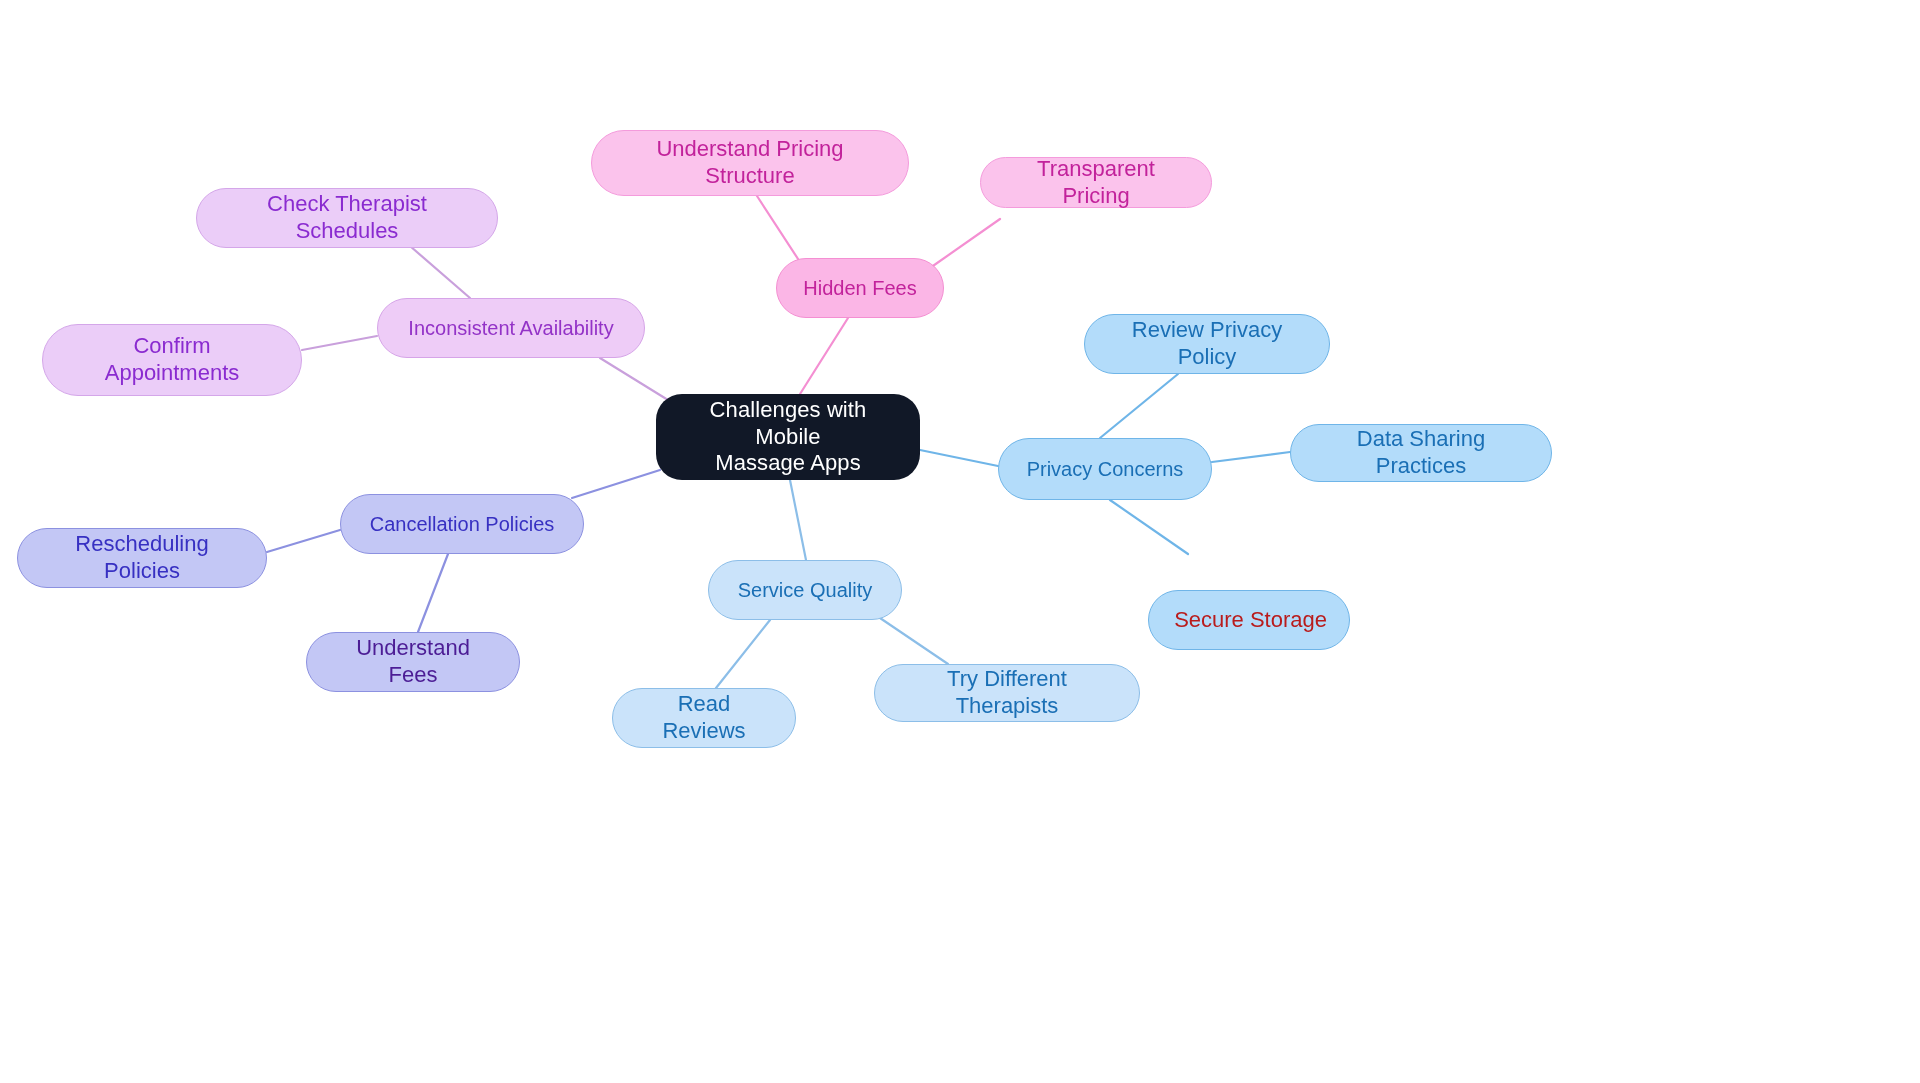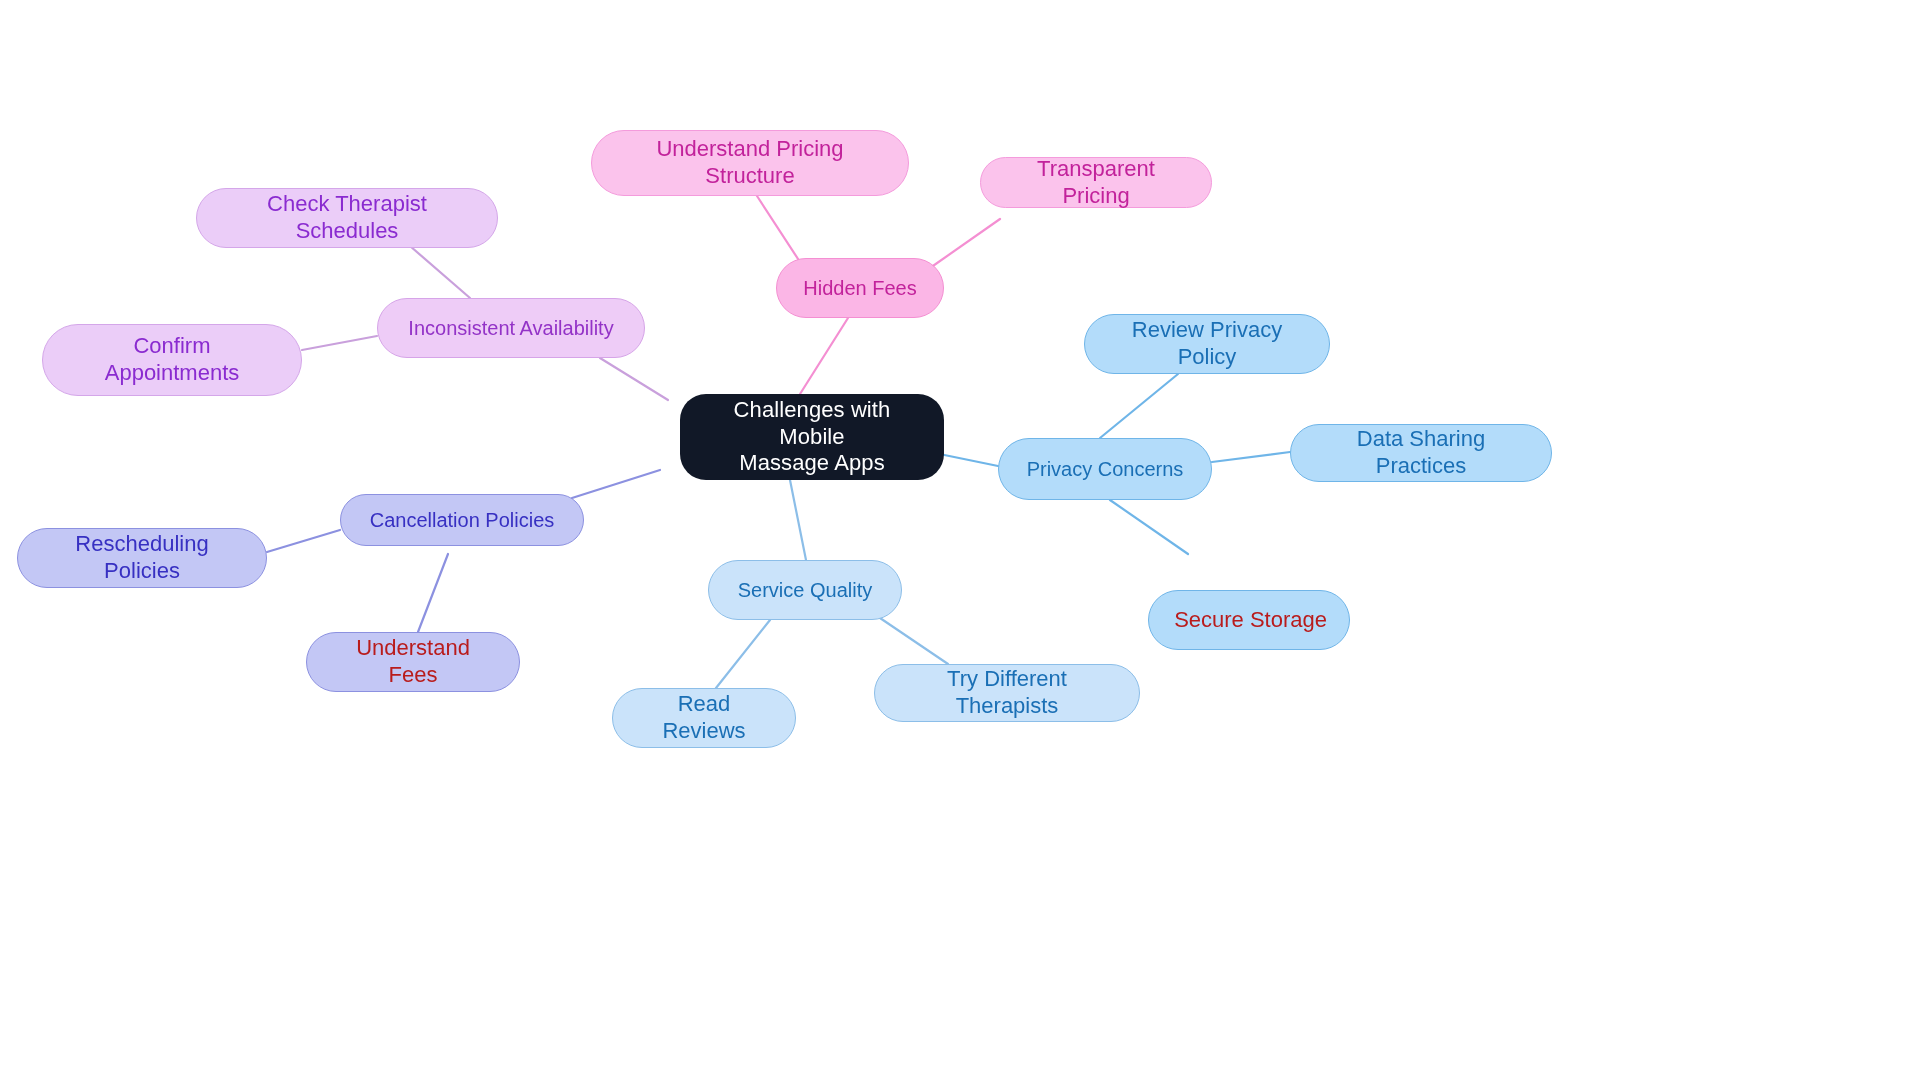--- a/index.html
+++ b/index.html
@@ -61,32 +61,32 @@
       <line x1="1212" y1="462" x2="1290" y2="452" stroke="#6FB5E8" stroke-width="2.2" stroke-linecap="round"></line>
       <line x1="1110" y1="500" x2="1188" y2="554" stroke="#6FB5E8" stroke-width="2.2" stroke-linecap="round"></line>
       <line x1="790" y1="480" x2="806" y2="560" stroke="#8CBEE8" stroke-width="2.2" stroke-linecap="round"></line>
       <line x1="770" y1="620" x2="716" y2="688" stroke="#8CBEE8" stroke-width="2.2" stroke-linecap="round"></line>
       <line x1="880" y1="618" x2="948" y2="664" stroke="#8CBEE8" stroke-width="2.2" stroke-linecap="round"></line>
       <line x1="660" y1="470" x2="572" y2="498" stroke="#8C91E0" stroke-width="2.2" stroke-linecap="round"></line>
       <line x1="340" y1="530" x2="267" y2="552" stroke="#8C91E0" stroke-width="2.2" stroke-linecap="round"></line>
       <line x1="448" y1="554" x2="418" y2="632" stroke="#8C91E0" stroke-width="2.2" stroke-linecap="round"></line>
     </svg>
   <div id="nodes">
-      <div class="node root" style="left: 656px; top: 394px; width: 264px; height: 86px; background: rgb(17, 24, 39); border-color: rgb(17, 24, 39); color: rgb(255, 255, 255); margin-left: 24px;"><span>Challenges with Mobile
+      <div class="node root" style="left: 656px; top: 394px; width: 264px; height: 86px; background: rgb(17, 24, 39); border-color: rgb(17, 24, 39); color: rgb(255, 255, 255);"><span>Challenges with Mobile
 Massage Apps</span></div>
       <div class="node branch" style="left: 776px; top: 258px; width: 168px; height: 60px; background: rgb(251, 182, 230); border-color: rgb(244, 143, 210); color: rgb(194, 34, 155);"><span>Hidden Fees</span></div>
       <div class="node leaf" style="left: 591px; top: 130px; width: 318px; height: 66px; background: rgb(251, 195, 236); border-color: rgb(244, 155, 220); color: rgb(194, 34, 155);"><span>Understand Pricing Structure</span></div>
       <div class="node leaf" style="left: 980px; top: 157px; width: 232px; height: 51px; background: rgb(251, 195, 236); border-color: rgb(244, 155, 220); color: rgb(194, 34, 155);"><span>Transparent Pricing</span></div>
       <div class="node branch" style="left: 377px; top: 298px; width: 268px; height: 60px; background: rgb(238, 204, 247); border-color: rgb(214, 164, 232); color: rgb(147, 51, 199);"><span>Inconsistent Availability</span></div>
       <div class="node leaf" style="left: 196px; top: 188px; width: 302px; height: 60px; background: rgb(235, 205, 248); border-color: rgb(212, 166, 233); color: rgb(138, 43, 208);"><span>Check Therapist Schedules</span></div>
       <div class="node leaf" style="left: 42px; top: 324px; width: 260px; height: 72px; background: rgb(235, 205, 248); border-color: rgb(212, 166, 233); color: rgb(138, 43, 208);"><span>Confirm Appointments</span></div>
       <div class="node branch" style="left: 998px; top: 438px; width: 214px; height: 62px; background: rgb(179, 220, 250); border-color: rgb(111, 181, 232); color: rgb(26, 111, 181);"><span>Privacy Concerns</span></div>
       <div class="node leaf" style="left: 1084px; top: 314px; width: 246px; height: 60px; background: rgb(179, 220, 250); border-color: rgb(111, 181, 232); color: rgb(26, 111, 181);"><span>Review Privacy Policy</span></div>
       <div class="node leaf" style="left: 1290px; top: 424px; width: 262px; height: 58px; background: rgb(179, 220, 250); border-color: rgb(111, 181, 232); color: rgb(26, 111, 181);"><span>Data Sharing Practices</span></div>
       <div class="node leaf" style="left: 1148px; top: 554px; width: 202px; height: 60px; background: rgb(179, 220, 250); border-color: rgb(111, 181, 232); color: #b91c1c; margin-top: 36px;"><span>Secure Storage</span></div>
       <div class="node branch" style="left: 708px; top: 560px; width: 194px; height: 60px; background: rgb(202, 227, 250); border-color: rgb(140, 190, 232); color: rgb(26, 111, 181);"><span>Service Quality</span></div>
       <div class="node leaf" style="left: 612px; top: 688px; width: 184px; height: 60px; background: rgb(202, 227, 250); border-color: rgb(140, 190, 232); color: rgb(26, 111, 181);"><span>Read Reviews</span></div>
       <div class="node leaf" style="left: 874px; top: 664px; width: 266px; height: 58px; background: rgb(202, 227, 250); border-color: rgb(140, 190, 232); color: rgb(26, 111, 181);"><span>Try Different Therapists</span></div>
-      <div class="node branch" style="left: 340px; top: 494px; width: 244px; height: 52px; background: rgb(195, 199, 245); border-color: rgb(140, 145, 224); color: rgb(55, 48, 194);"><span>Cancellation Policies</span></div>
+      <div class="node branch" style="left: 340px; top: 494px; width: 244px; height: 60px; background: rgb(195, 199, 245); border-color: rgb(140, 145, 224); color: rgb(55, 48, 194);"><span>Cancellation Policies</span></div>
       <div class="node leaf" style="left: 17px; top: 528px; width: 250px; height: 60px; background: rgb(195, 199, 245); border-color: rgb(140, 145, 224); color: rgb(55, 48, 194);"><span>Rescheduling Policies</span></div>
-      <div class="node leaf" style="left: 306px; top: 632px; width: 214px; height: 60px; background: rgb(195, 199, 245); border-color: rgb(140, 145, 224); color: #b91c1c;"><span>Understand Fees</span></div>
+      <div class="node leaf" style="left: 306px; top: 632px; width: 214px; height: 60px; background: rgb(195, 199, 245); border-color: rgb(140, 145, 224); color: #4c1d95;"><span>Understand Fees</span></div>
     </div>
 </div>
 
 </body></html>

